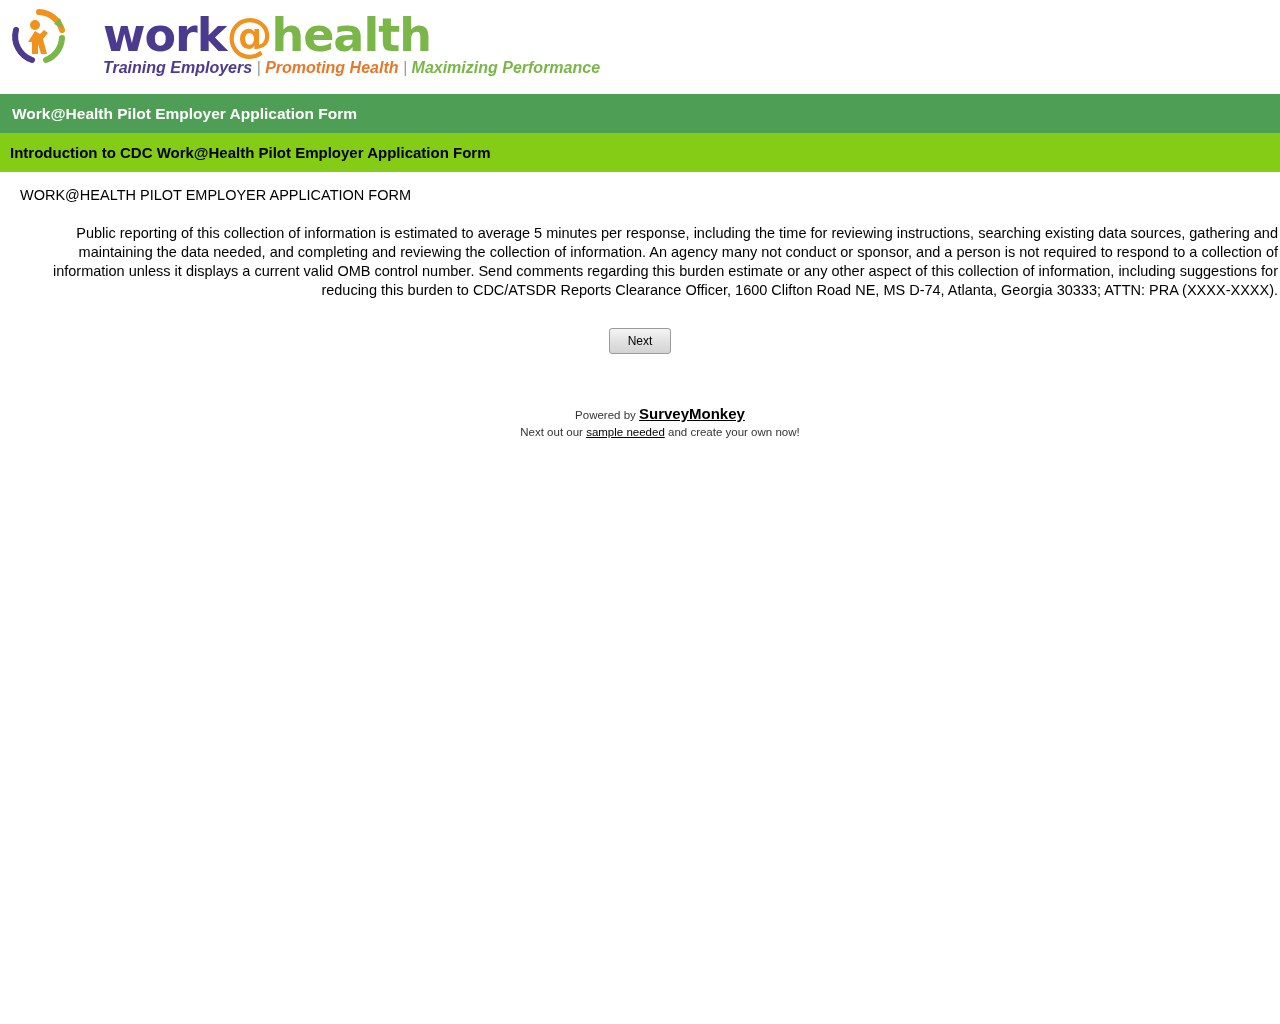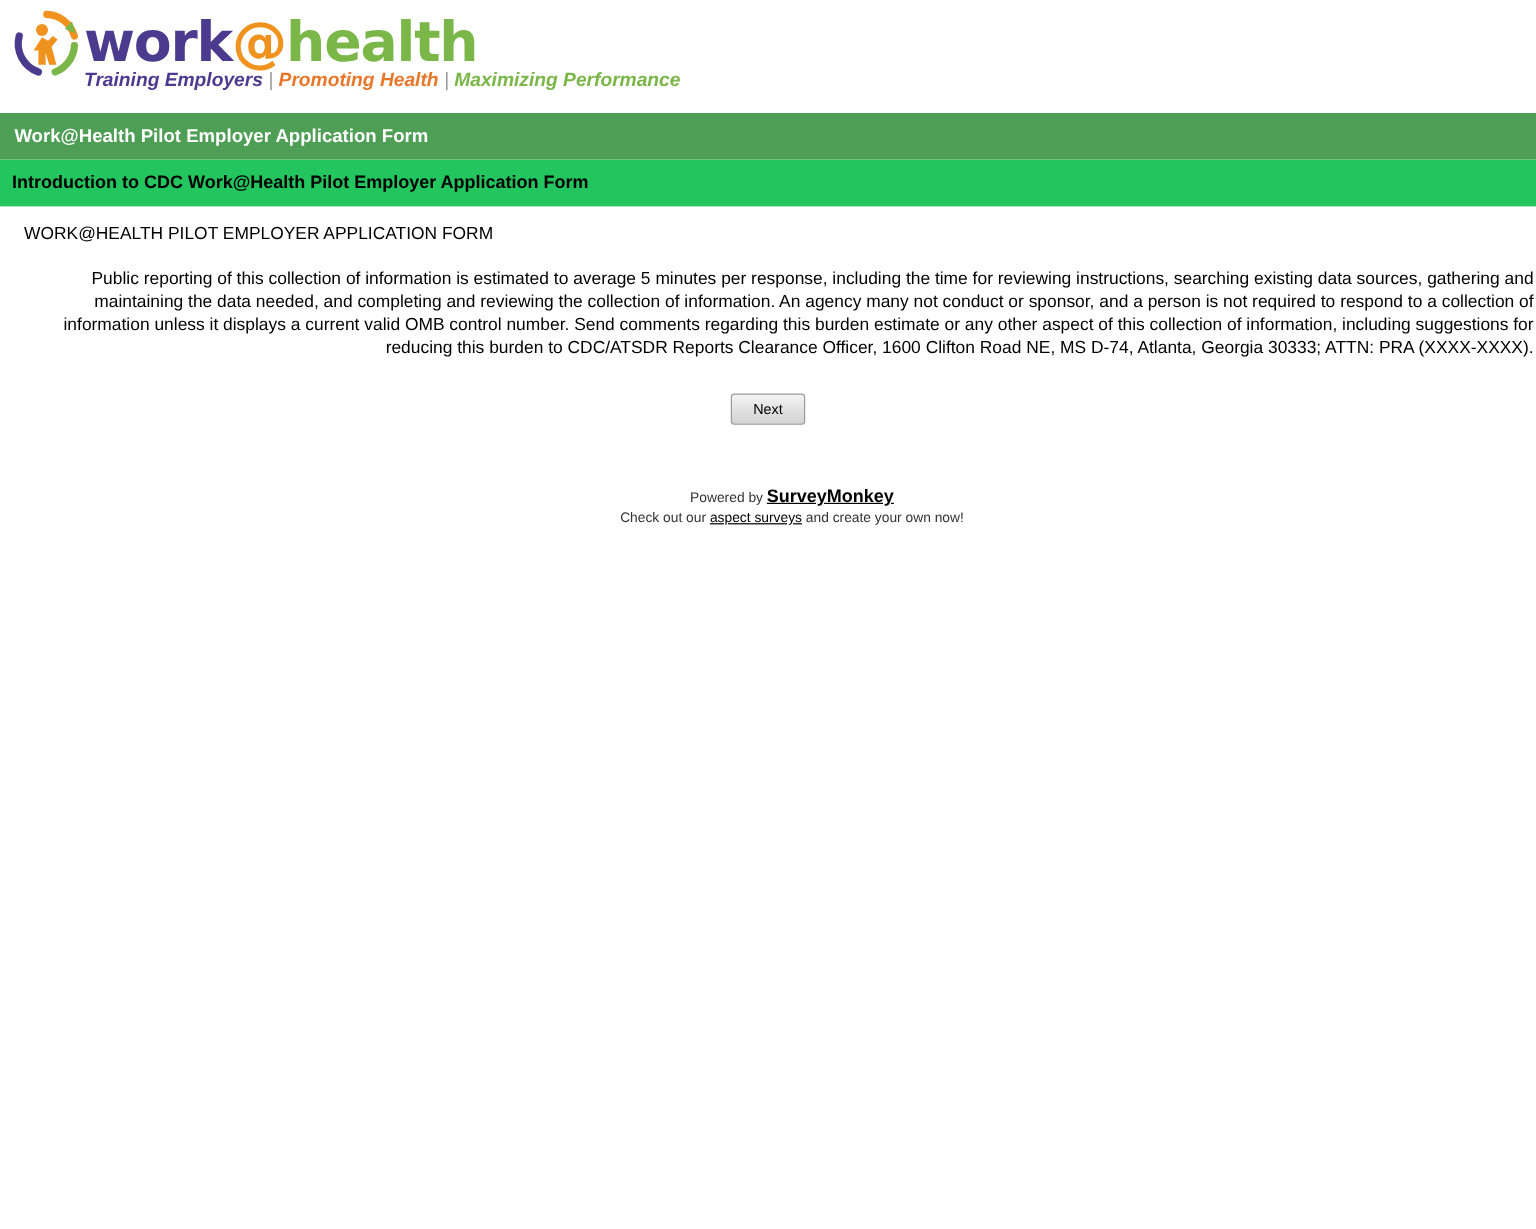--- a/index.html
+++ b/index.html
@@ -34,20 +34,21 @@
     position: relative;
     margin-right: 2px;
     flex: none;
   }
   .logo-mark svg { display: block; }
   .logo-text-block {
     display: flex;
     flex-direction: column;
     justify-content: flex-start;
     padding-top: 2px;
+    margin-left: 33px;
   }
   .logo-wordmark {
     font-family: "DejaVu Sans", sans-serif;
     font-size: 46px;
     font-weight: bold;
     line-height: 50px;
     letter-spacing: -1px;
     white-space: nowrap;
   }
   .w-work { color: #4b3b8f; }
@@ -73,21 +74,21 @@
     font-size: 15.5px;
     font-weight: bold;
     padding: 10px 0 10px 12px;
     height: 19px;
     line-height: 19px;
     box-sizing: content-box;
   }
 
   
   .subtitle-bar {
-    background: #22c55e;
+    background: #84cc16;
     color: #000000;
     font-size: 15px;
     font-weight: bold;
     padding: 10px 0 10px 10px;
     height: 19px;
     line-height: 19px;
     box-sizing: content-box;
   }
 
   
@@ -198,19 +199,19 @@
   <div class="btn-row">
     <button class="next-btn" type="button">Next</button>
   </div>
 
   <div class="footer">
     <div class="footer-line1">
       <span>Powered by</span>
       <span class="footer-brand">SurveyMonkey</span>
     </div>
     <div class="footer-line2">
-      <span>Check out our</span>
-      <span class="footer-link">aspect surveys</span>
+      <span>Next out our</span>
+      <span class="footer-link">sample needed</span>
       <span>and create your own now!</span>
     </div>
   </div>
 
 </div>
 
 </body></html>

